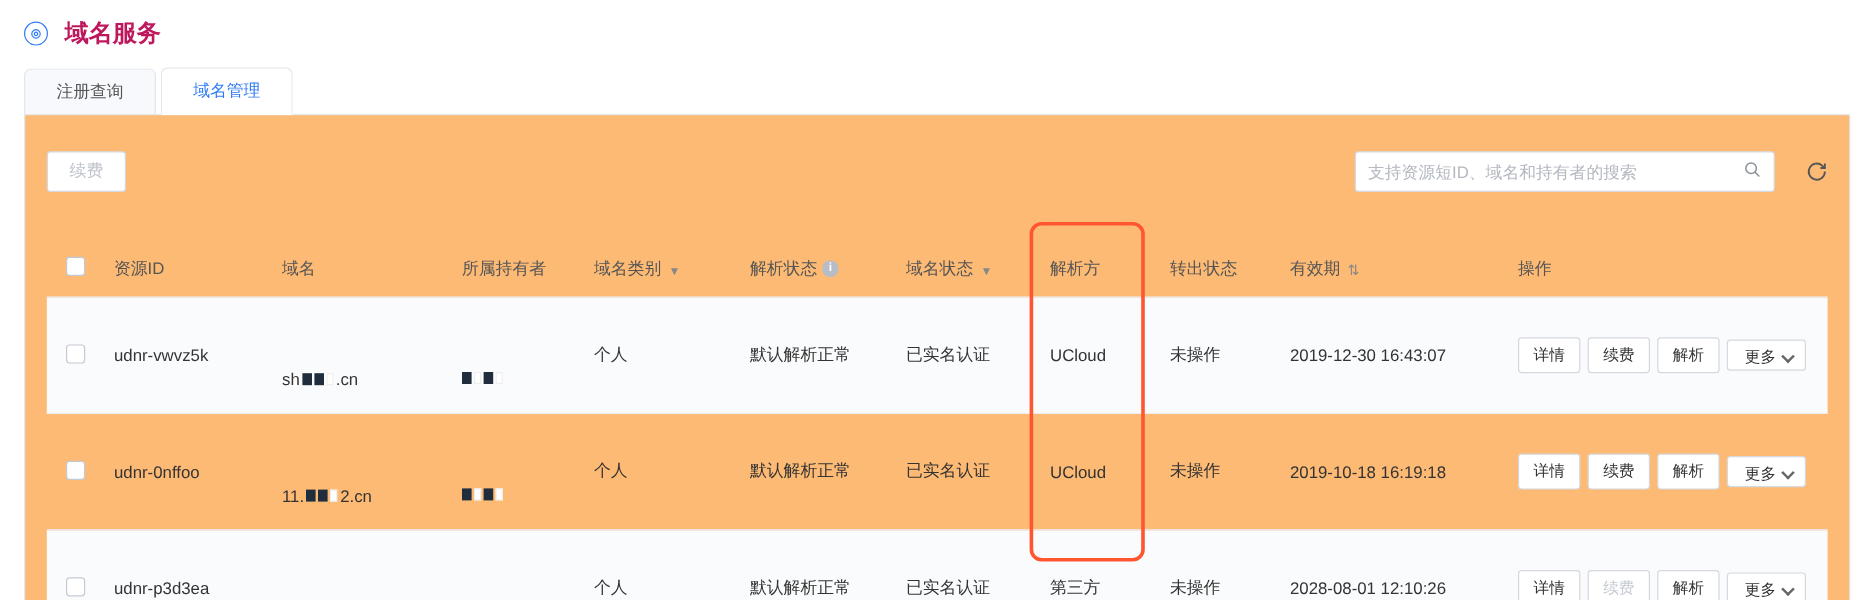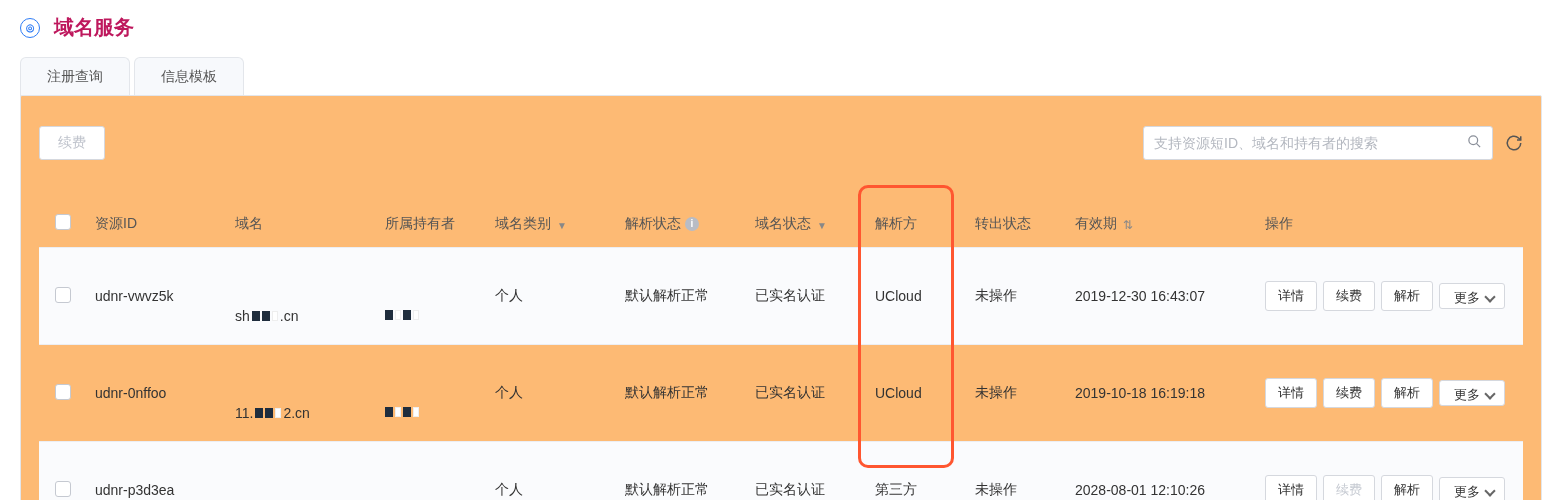--- a/index.html
+++ b/index.html
@@ -84,21 +84,21 @@
     background: #fff;
     color: #bfc3cc;
     padding: 7px 18px;
     border-radius: 3px;
     font-size: 14px;
     cursor: not-allowed;
   }
   .toolbar-right {
     display: flex;
     align-items: center;
-    gap: 12px;
+    gap: 26px;
   }
   .search-box {
     display: flex;
     align-items: center;
     border: 1px solid #d5d8de;
     border-radius: 3px;
     background: #fff;
     height: 34px;
     width: 350px;
     padding: 0 10px;
@@ -226,21 +226,21 @@
 </head>
 <body>
 
 <div class="page-header">
   <span class="logo-icon">◎</span>
   <h1>域名服务</h1>
 </div>
 
 <div class="tabs">
   <div class="tab"><span>注册查询</span></div>
-  <div class="tab"><span>信息模板</span></div>
+  <div class="tab active"><span>域名管理</span></div>
 </div>
 
 <div class="panel">
 
   <div class="toolbar">
     <button class="renew-btn">续费</button>
     <div class="toolbar-right">
       <div class="search-box">
         <input type="text" placeholder="支持资源短ID、域名和持有者的搜索" style="">
         <span class="search-icon">

